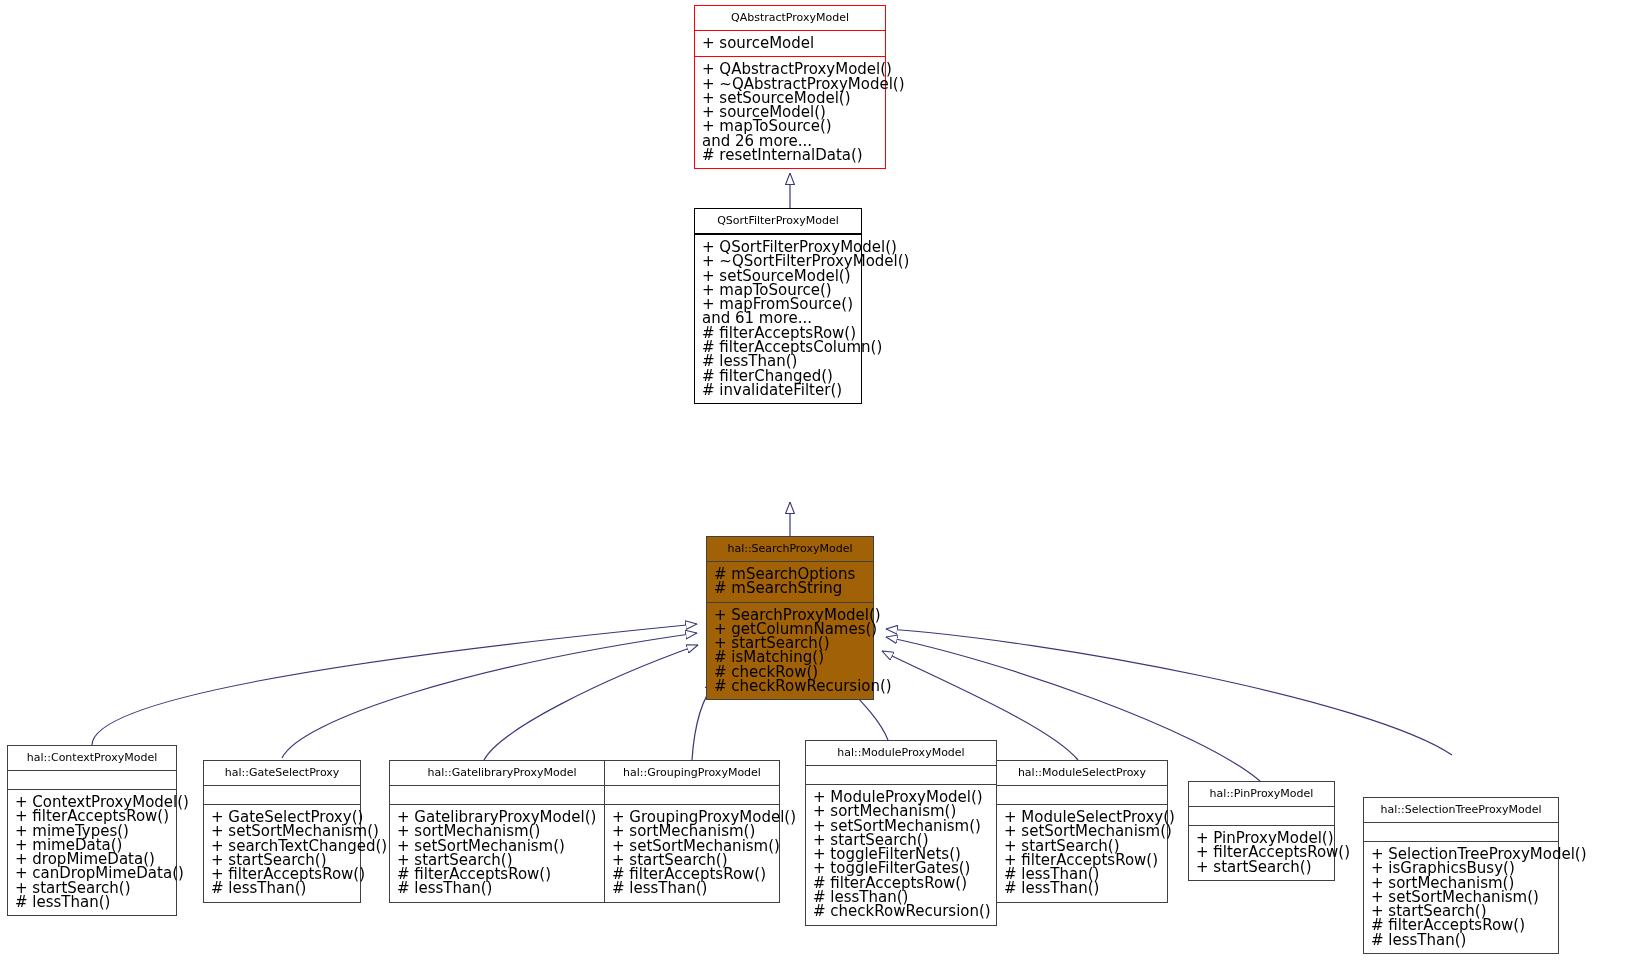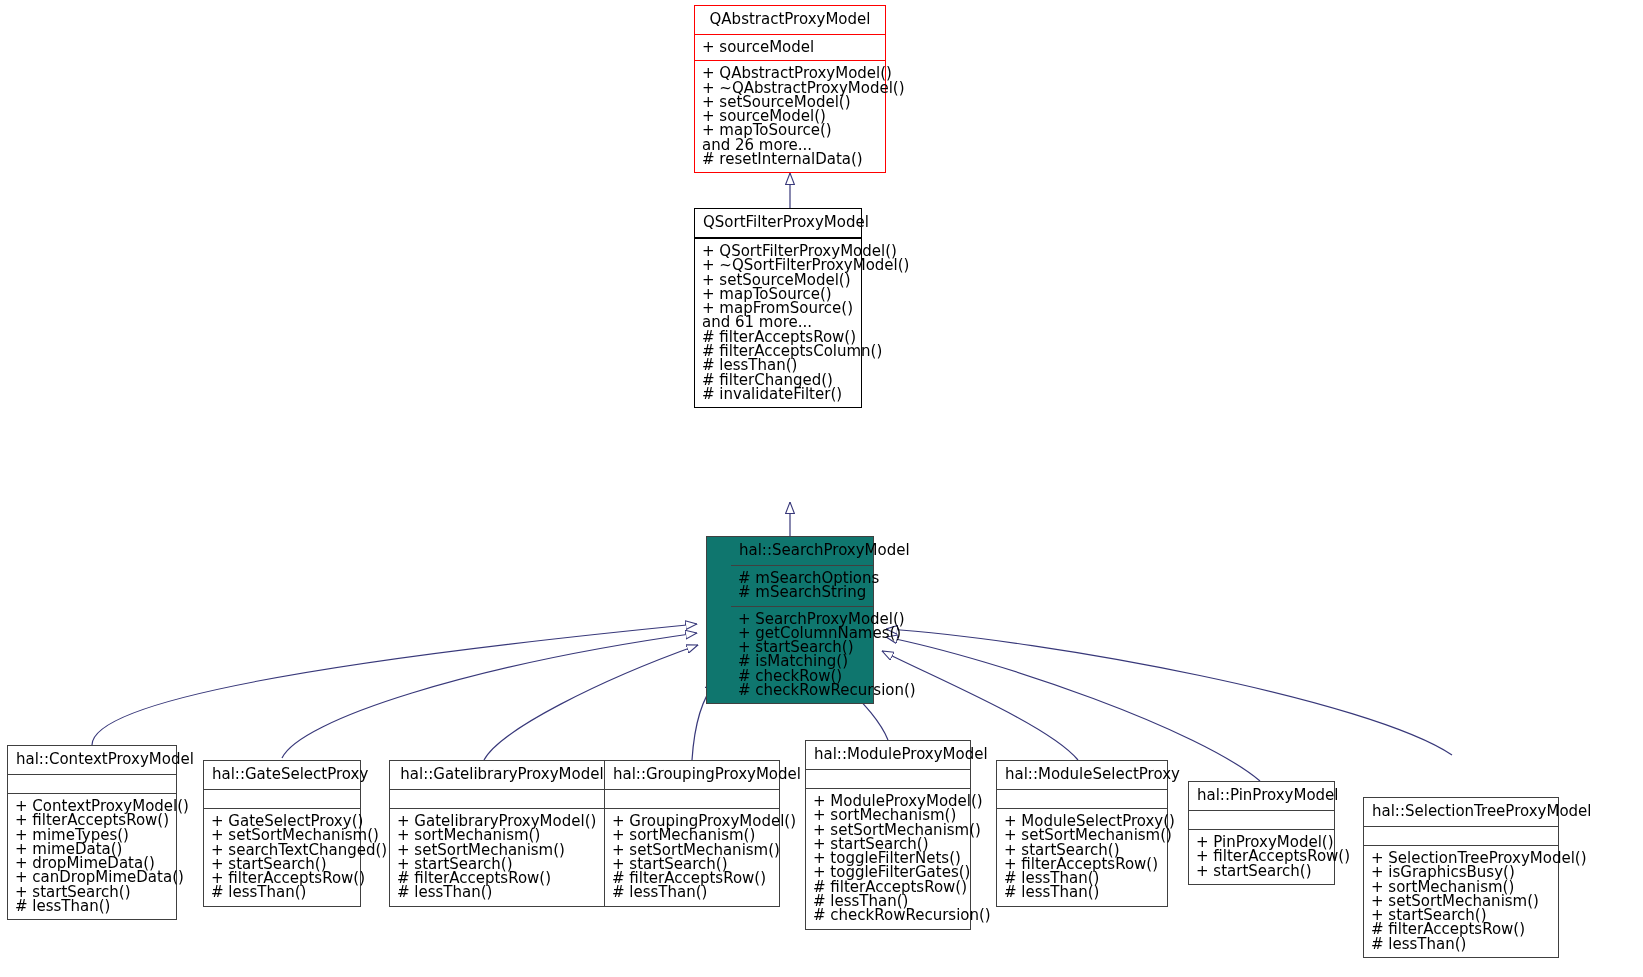--- a/index.html
+++ b/index.html
@@ -34,32 +34,31 @@
     background: #ffffff;
     border: 1px solid #000000;
     font-size: 15px;
     line-height: 1.0;
     color: #000000;
   }
   .uml-node.accent-red {
     border-color: #ff0000;
   }
   .uml-node.highlighted {
-    background: #0f766e;
+    background: #a16207;
     border-color: #404040;
-    padding-left: 24px;
   }
   .uml-node.grey-border {
     border-color: #404040;
   }
   .node-title {
     text-align: center;
     padding: 6px 8px 7px 8px;
     white-space: nowrap;
-    font-size: 15px;
+    font-size: 11px;
   }
   .node-sep {
     height: 1px;
     background: #000000;
     line-height: 0;
     font-size: 0;
   }
   .accent-red .node-sep { background: #ff0000; }
   .highlighted .node-sep,
   .grey-border .node-sep { background: #404040; }
@@ -217,21 +216,21 @@
     <div class="node-ops">
         <div class="member">+ GroupingProxyModel()</div>
         <div class="member">+ sortMechanism()</div>
         <div class="member">+ setSortMechanism()</div>
         <div class="member">+ startSearch()</div>
         <div class="member"># filterAcceptsRow()</div>
         <div class="member"># lessThan()</div>
       </div>
   </div>
 
-  <div class="uml-node grey-border" style="left:805px; top:740px; width:166px;">
+  <div class="uml-node grey-border" style="left:805px; top:740px; width:192px;">
     <div class="node-title">hal::ModuleProxyModel</div>
     <div class="node-sep"></div>
     <div class="node-attrs empty"></div>
     <div class="node-sep"></div>
     <div class="node-ops">
         <div class="member">+ ModuleProxyModel()</div>
         <div class="member">+ sortMechanism()</div>
         <div class="member">+ setSortMechanism()</div>
         <div class="member">+ startSearch()</div>
         <div class="member">+ toggleFilterNets()</div>

